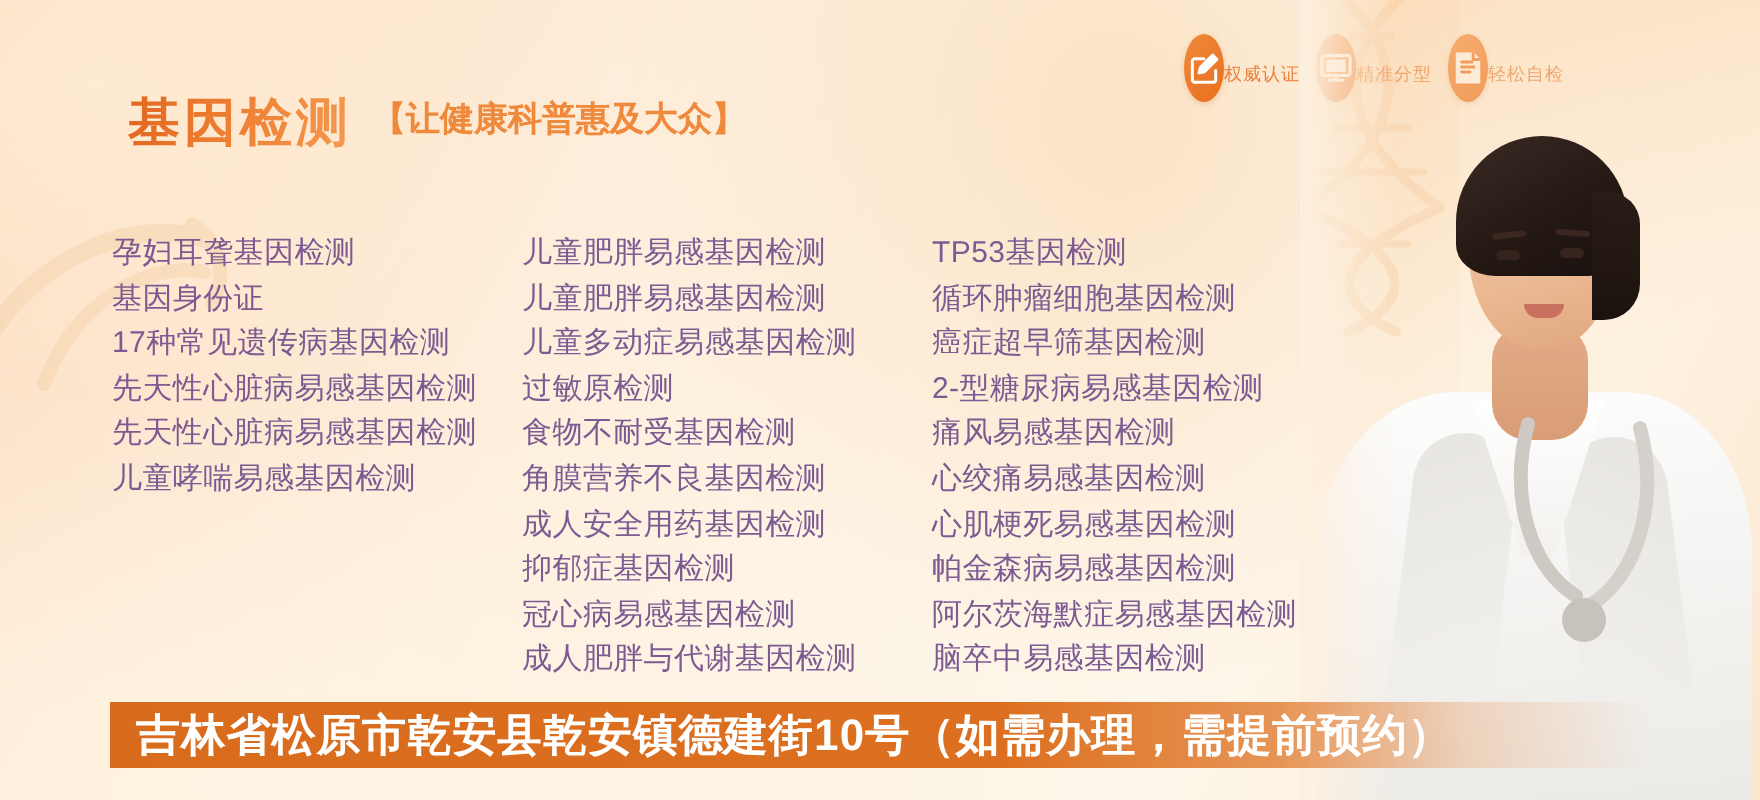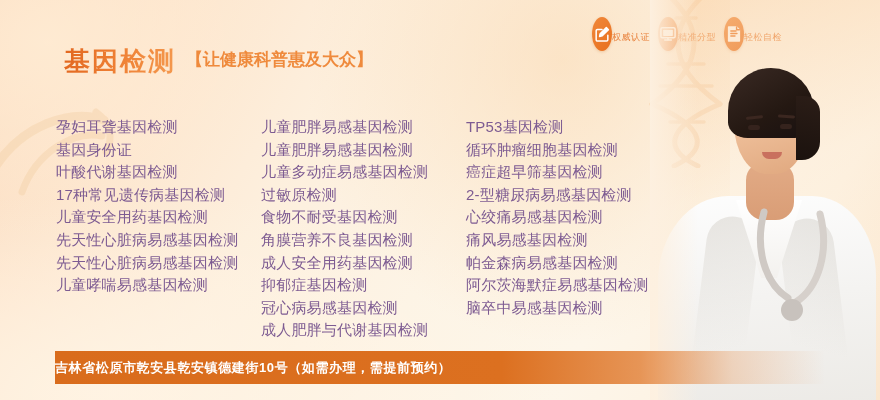--- a/index.html
+++ b/index.html
@@ -163,23 +163,24 @@
                 #d96c1c 0%,
                 #dc7020 58%,
                 rgba(224,122,46,0.78) 76%,
                 rgba(232,146,80,0.30) 88%,
                 rgba(240,175,120,0.0) 100%);
     display: flex;
     align-items: center;
   }
   .address-text {
     color: #ffffff;
-    font-size: 13px;
+    font-size: 22px;
     font-weight: bold;
     letter-spacing: 0.6px;
+    padding-left: 13px;
     white-space: nowrap;
   }
 
   
   .doctor {
     position: absolute;
     right: 0;
     top: 0;
     width: 230px;
     height: 400px;
@@ -376,23 +377,21 @@
       <span class="badge-label">轻松自检</span>
     </div>
 
   </div>
 
   <div class="columns">
 
     <div class="col">
       <div class="svc-item">孕妇耳聋基因检测</div>
       <div class="svc-item">基因身份证</div>
-      <div class="svc-item">叶酸代谢基因检测</div>
       <div class="svc-item">17种常见遗传病基因检测</div>
-      <div class="svc-item">儿童安全用药基因检测</div>
       <div class="svc-item">先天性心脏病易感基因检测</div>
       <div class="svc-item">先天性心脏病易感基因检测</div>
       <div class="svc-item">儿童哮喘易感基因检测</div>
     </div>
 
     <div class="col">
       <div class="svc-item">儿童肥胖易感基因检测</div>
       <div class="svc-item">儿童肥胖易感基因检测</div>
       <div class="svc-item">儿童多动症易感基因检测</div>
       <div class="svc-item">过敏原检测</div>
@@ -402,22 +401,23 @@
       <div class="svc-item">抑郁症基因检测</div>
       <div class="svc-item">冠心病易感基因检测</div>
       <div class="svc-item">成人肥胖与代谢基因检测</div>
     </div>
 
     <div class="col">
       <div class="svc-item">TP53基因检测</div>
       <div class="svc-item">循环肿瘤细胞基因检测</div>
       <div class="svc-item">癌症超早筛基因检测</div>
       <div class="svc-item">2-型糖尿病易感基因检测</div>
+      <div class="svc-item">痛风易感基因检测</div>
       <div class="svc-item">心绞痛易感基因检测</div>
-      <div class="svc-item">痛风易感基因检测</div>
+      <div class="svc-item">心肌梗死易感基因检测</div>
       <div class="svc-item">帕金森病易感基因检测</div>
       <div class="svc-item">阿尔茨海默症易感基因检测</div>
       <div class="svc-item">脑卒中易感基因检测</div>
     </div>
 
   </div>
 
   <div class="doctor">
     <div class="doc-bg"></div>
     <div class="doc-coat"></div>

